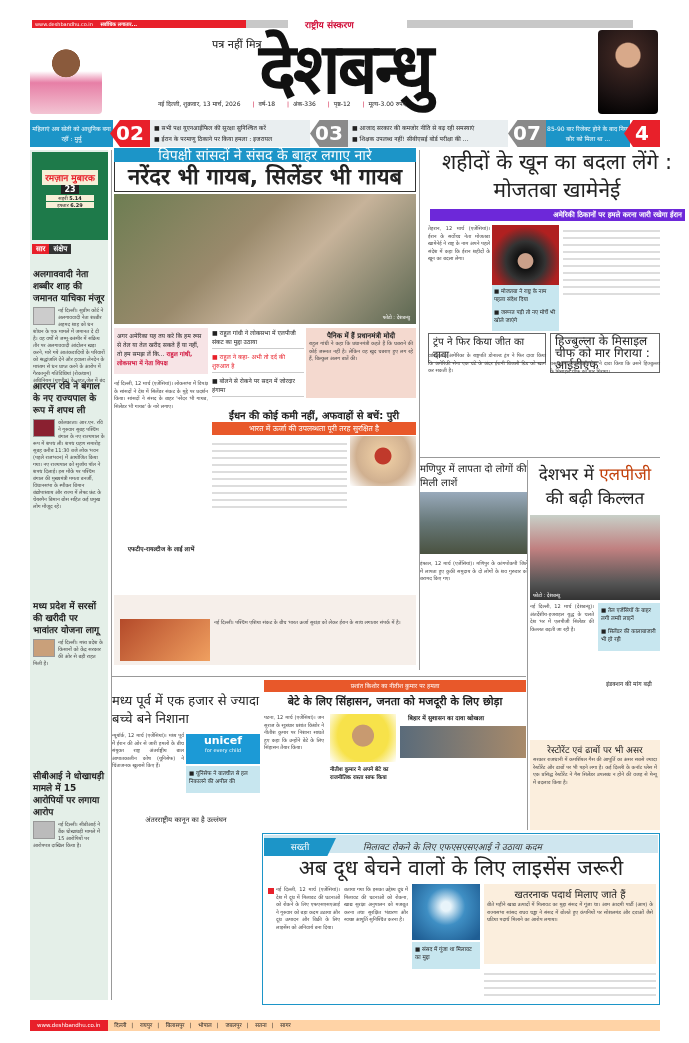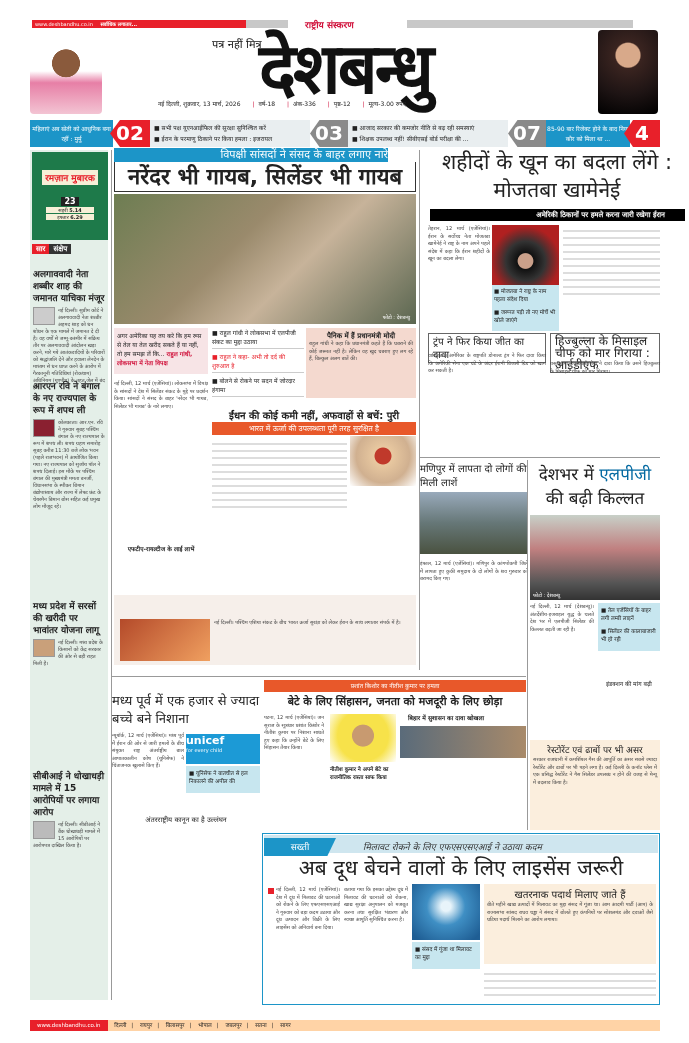--- a/index.html
+++ b/index.html
@@ -18,47 +18,47 @@
 .teaser{top:120px;height:27px}
 .blue-tease{background:#1c95c8;color:#fff;font-size:6px;line-height:10px;text-align:center;padding-top:4px}
 .num{color:#fff;font-size:20px;font-weight:bold;line-height:27px;text-align:center}
 .red-num{background:#e8202a;clip-path:polygon(25% 0,100% 0,100% 100%,25% 100%,0 50%)}
 .gray-num{background:#8a8a8a;clip-path:polygon(25% 0,100% 0,100% 100%,25% 100%,0 50%)}
 .tease-list{font-size:6px;line-height:11px;background:#e9eef0;padding:2px 4px;color:#222}
 .tease-list div:before{content:"■ ";}
 .sidebar{left:30px;top:150px;width:78px;height:850px;background:#e4efe8}
 .ramzan{left:32px;top:152px;width:76px;height:88px;background:#1e7a4a;color:#fff;text-align:center;font-size:6px}
 .ramzan .t1{color:#e8202a;font-size:9px;font-weight:bold;background:#f7efd7;display:inline-block;margin-top:18px;padding:1px 3px}
-.ramzan .box{background:#222;color:#fff;font-weight:bold;font-size:8px;display:inline-block;padding:0 3px;margin-top:12px}
+.ramzan .box{background:#222;color:#fff;font-weight:bold;font-size:8px;display:inline-block;padding:0 3px;margin-top:0}
 .ramzan .tm{background:#f7efd7;color:#222;margin:1px 14px;font-size:5px}
 .sar{left:32px;top:244px;height:10px;font-size:7px;font-weight:bold;line-height:10px}
 .sar .a{background:#e8202a;color:#fff;padding:0 4px;display:inline-block}
 .sar .b{background:#333;color:#fff;padding:0 4px;display:inline-block}
 .side-head{font-size:9px;line-height:12px;color:#222;font-weight:bold}
 .side-body{font-size:5px;line-height:7px;color:#444}
 .thumb{width:22px;height:18px;float:left;margin:0 3px 1px 0;border:1px solid #999}
-.lead-kicker{left:114px;top:148px;width:274px;height:14px;background:#1c95c8;color:#fff;font-size:11px;line-height:14px;text-align:right}
+.lead-kicker{left:114px;top:148px;width:302px;height:14px;background:#1c95c8;color:#fff;font-size:14px;line-height:14px;text-align:center}
 .lead-head{left:114px;top:162px;width:302px;height:30px;font-size:22px;font-weight:bold;line-height:30px;text-align:center;border:1px solid #333;border-top:none}
 .photo{background:linear-gradient(135deg,#6d7d52,#9a8a6c 40%,#c7b39a 60%,#5a6650)}
 .col-text{font-size:5px;line-height:7.5px;color:#444;text-align:justify}
 .pink-box{background:#f7e4e6}
 .pink-box2{background:#f4d9cf}
 .bullets{font-size:6px;line-height:9px}
 .bullets div{margin-bottom:3px;border-bottom:1px solid #ccc;padding-bottom:2px}
 .bullets div:before{content:"■ ";color:#222}
 .bullets .red{color:#e8202a}
 .bullets .red:before{color:#e8202a}
 .h-mid{font-size:11px;font-weight:bold;color:#222}
 .orange-bar{background:#e8582a;color:#fff;text-align:center}
 .right-head{left:426px;top:148px;width:262px;font-size:21px;line-height:28px;color:#222;text-align:center;font-family:"DejaVu Sans",sans-serif}
-.gray-kicker{left:430px;top:209px;width:255px;height:12px;background:#000000;color:#fff;font-size:7px;line-height:12px;text-align:right;padding-right:20px;font-weight:bold}
+.gray-kicker{left:430px;top:209px;width:255px;height:12px;background:#6d28d9;color:#fff;font-size:7px;line-height:12px;text-align:right;padding-right:3px;font-weight:bold}
 .cyan-box{background:#c7e6ef}
 .box-title{font-size:10px;color:#222;border:1px solid #666;padding:1px 4px;line-height:13px}
 .big-lpg{left:447px;top:462px;width:240px;font-size:17px;line-height:24px;text-align:center;color:#222}
-.big-lpg .red{color:#0369a1}
+.big-lpg .red{color:#c2410c}
 .footer{left:30px;top:1020px;width:630px;height:11px;background:#ffd3a6;font-size:5.5px;line-height:11px}
 .footer .url{background:#e8202a;color:#fff;padding:0 7px;display:inline-block;height:11px}
 .footer .city{margin:0 5px}
 .border-frame{border:1px solid #1c95c8}
 .milk-bar{left:264px;top:835px;width:394px;height:18px;background:#cfe6ef}
 .milk-bar .tag{background:#1c95c8;color:#fff;width:72px;height:18px;display:inline-block;text-align:center;font-size:9px;line-height:18px;clip-path:polygon(0 0,100% 0,88% 100%,0 100%)}
 .milk-bar .kick{font-size:9px;font-style:italic;color:#333;margin-left:22px}
 .milk-head{left:264px;top:853px;width:394px;height:30px;font-size:21px;line-height:30px;text-align:center;color:#222}
 .milk-img{background:radial-gradient(ellipse at 50% 40%,#e8f4fa 10%,#3f8fc4 40%,#1f5e94 90%)}
 .vline{background:#999;width:1px}
@@ -195,21 +195,21 @@
 <div class="abs col-text" style="left:530px;top:603px;width:64px;height:130px;overflow:hidden">नई दिल्ली, 12 मार्च (देशबन्धु)। अंतर्देशीय-इजराइल युद्ध के चलते देश भर में एलपीजी सिलेंडर की किल्लत बढ़ती जा रही है।</div>
 <div class="abs" style="left:598px;top:680px;width:62px;font-size:6px;text-align:center">इंडक्शन की मांग बढ़ी</div>
 
 <div class="abs" style="left:530px;top:740px;width:130px;height:90px;background:#fbeedd;padding:3px">
   <div style="font-size:9px;text-align:center;font-family:'DejaVu Serif',serif">रेस्टोरेंट एवं ढाबों पर भी असर</div>
   <div class="col-text">सरकार राजधानी में कमर्शियल गैस की आपूर्ति का असर सबसे ज्यादा रेस्टोरेंट और ढाबों पर भी पड़ने लगा है। कई दिल्ली के कनॉट प्लेस में एक प्रसिद्ध रेस्टोरेंट ने गैस सिलेंडर उपलब्ध न होने की वजह से मेन्यू में बदलाव किया है।</div>
 </div>
 
 <div class="abs" style="left:112px;top:692px;width:148px;font-size:13px;line-height:18px;color:#222">मध्य पूर्व में एक हजार से ज्यादा बच्चे बने निशाना</div>
 <div class="abs col-text" style="left:112px;top:732px;width:72px;height:80px;overflow:hidden">न्यूयॉर्क, 12 मार्च (एजेंसियां)। मध्य पूर्व में ईरान की ओर से जारी हमलों के बीच संयुक्त राष्ट्र अंतर्राष्ट्रीय बाल आपातकालीन कोष (यूनिसेफ) ने चिंताजनक खुलासे किए हैं।</div>
-<div class="abs" style="left:186px;top:734px;width:74px;height:30px;background:#1c9ad6;color:#fff;text-align:left">
+<div class="abs" style="left:186px;top:734px;width:74px;height:30px;background:#1c9ad6;color:#fff;text-align:center">
   <div style="font-size:11px;font-weight:bold">unicef</div>
   <div style="font-size:5px">for every child</div>
 </div>
 <div class="abs cyan-box bullets" style="left:186px;top:766px;width:74px;padding:3px;font-size:5.5px;line-height:8px">
   <div style="border:none">यूनिसेफ ने बातचीत से हल निकालने की अपील की</div>
 </div>
 <div class="abs" style="left:112px;top:815px;width:148px;font-size:7px;text-align:center">अंतरराष्ट्रीय कानून का है उल्लंघन</div>
 
 <div class="abs orange-bar" style="left:264px;top:680px;width:262px;height:12px;font-size:6px;line-height:12px">प्रशांत किशोर का नीतीश कुमार पर हमला</div>
 <div class="abs" style="left:264px;top:694px;width:262px;font-size:11px;line-height:16px;text-align:center;font-weight:bold">बेटे के लिए सिंहासन, जनता को मजदूरी के लिए छोड़ा</div>

